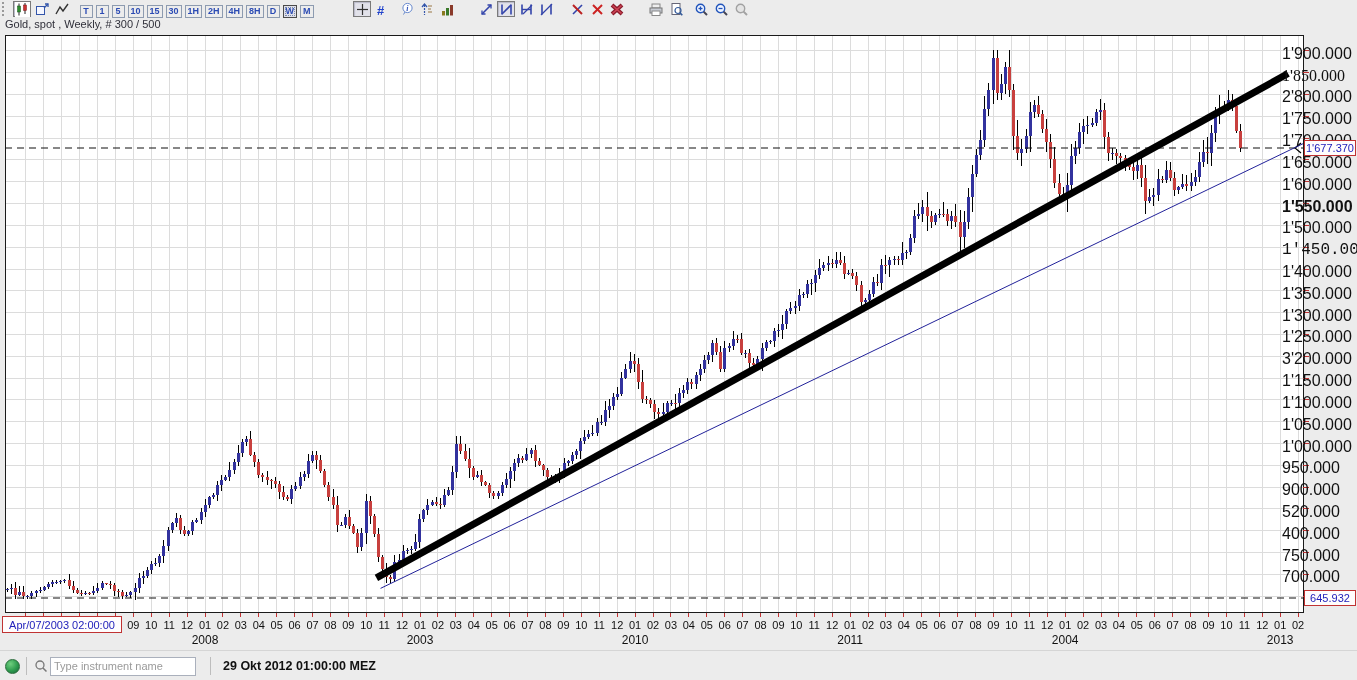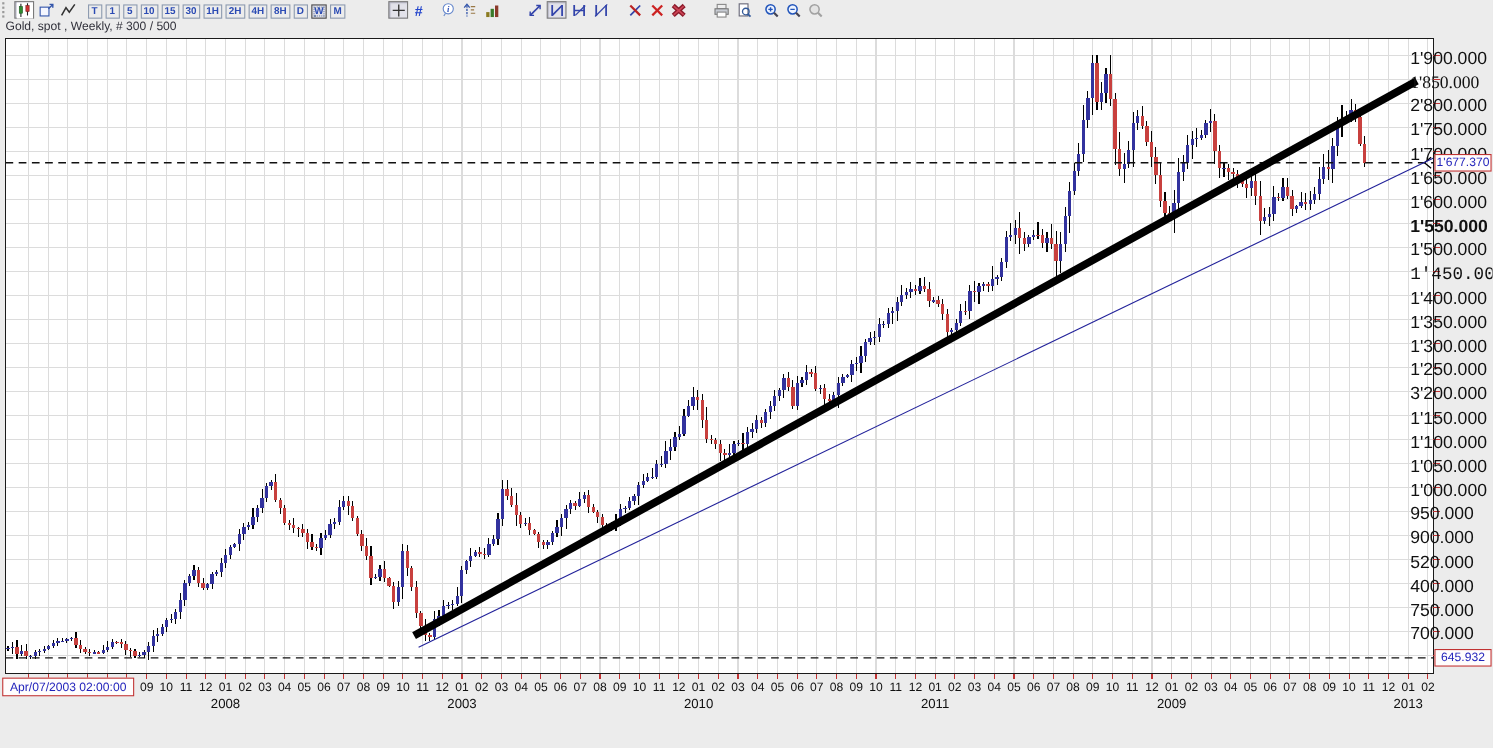--- a/index.html
+++ b/index.html
@@ -1111,21 +1111,34 @@
       <span class="mlabel" style="left: 1199.52px;">09</span>
       <span class="mlabel" style="left: 1217.44px;">10</span>
       <span class="mlabel" style="left: 1235.36px;">11</span>
       <span class="mlabel" style="left: 1253.28px;">12</span>
       <span class="mlabel" style="left: 1271.2px;">01</span>
       <span class="mlabel" style="left: 1289.12px;">02</span>
       <span class="ylabel" style="left: 187px;">2008</span>
       <span class="ylabel" style="left: 402.04px;">2003</span>
       <span class="ylabel" style="left: 617.08px;">2010</span>
       <span class="ylabel" style="left: 832.12px;">2011</span>
-      <span class="ylabel" style="left: 1047.16px;">2009</span>
+      <span class="ylabel" style="left: 1047.16px;">2004</span>
       <span class="ylabel" style="left: 1262.2px;">2013</span>
     </div>
 
   <div class="valbox" style="left:1304px;top:140px;width:52px;height:16px;">1'677.370</div>
   <div class="valbox" style="left:1304px;top:590px;width:52px;height:16px;">645.932</div>
   <div class="valbox" style="left:2px;top:616px;width:120px;height:17px;">Apr/07/2003 02:00:00</div>
 
+  <div class="statusbar">
+    <span class="conn-dot"></span>
+    <span class="sep"></span>
+    <span class="search-wrap">
+      <svg width="16" height="16" style="margin-right:1px">
+        <circle cx="7" cy="7" r="4" fill="none" stroke="#777" stroke-width="1.3"></circle>
+        <line x1="10" y1="10" x2="13.5" y2="13.5" stroke="#777" stroke-width="1.5"></line>
+      </svg>
+      <input type="text" placeholder="Type instrument name" style="">
+    </span>
+    <span class="sep" style="margin-left:14px"></span>
+    <span class="clock">29 Okt 2012 01:00:00 MEZ</span>
+  </div>
 </div>
 
 </body></html>

